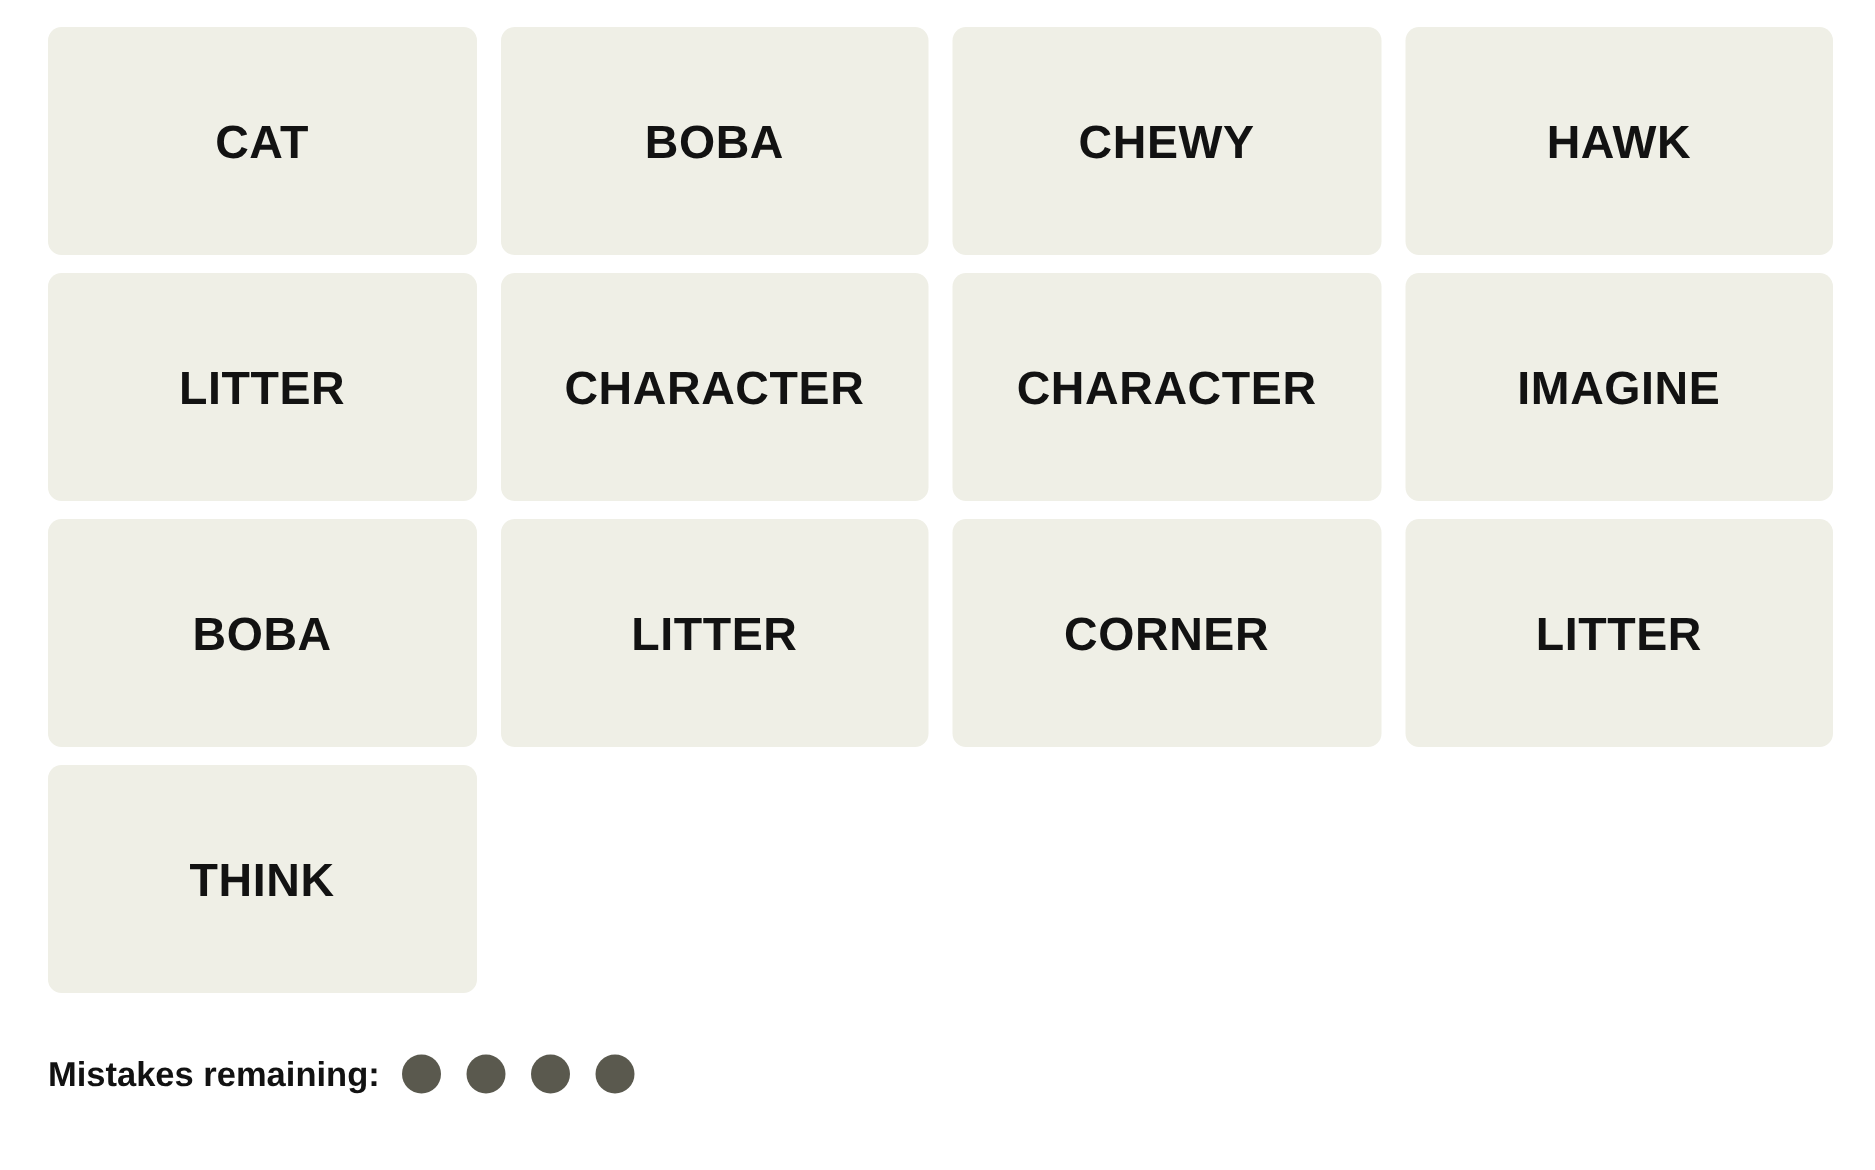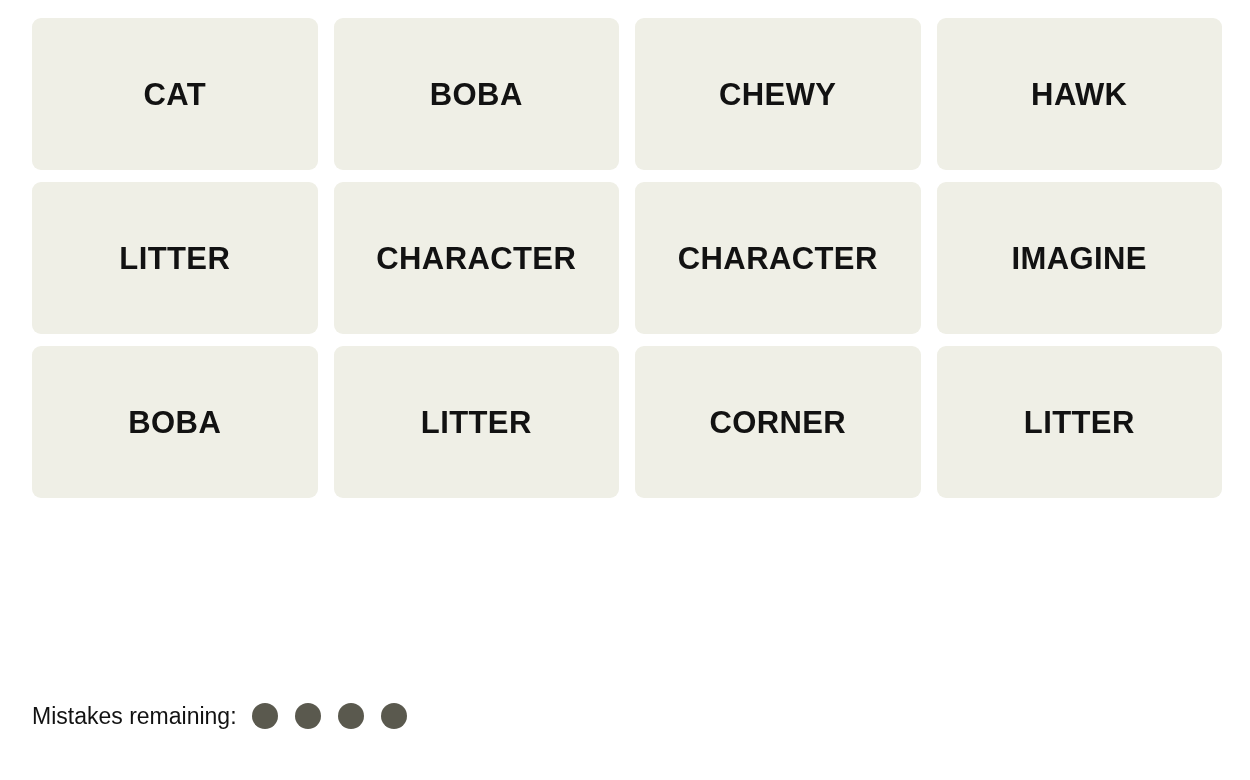--- a/index.html
+++ b/index.html
@@ -64,21 +64,21 @@
     margin-top: 41px;
     display: flex;
     align-items: center;
     justify-content: center;
     gap: 15px;
   }
 
   .mistakes-label {
     font-family: "Liberation Sans", sans-serif;
     font-size: 23px;
-    font-weight: 400;
+    font-weight: 700;
     color: #121212;
     line-height: 1;
   }
 
   .mistake-dots {
     display: flex;
     align-items: center;
     gap: 17px;
   }
 
@@ -128,20 +128,23 @@
 
     <button class="word-tile">
       <span class="tile-label">LITTER</span>
     </button>
     <button class="word-tile">
       <span class="tile-label">CORNER</span>
     </button>
     <button class="word-tile">
       <span class="tile-label">LITTER</span>
     </button>
+    <button class="word-tile">
+      <span class="tile-label">THINK</span>
+    </button>
   </div>
 
   <div class="mistakes-row">
     <span class="mistakes-label">Mistakes remaining:</span>
     <span class="mistake-dots">
       <span class="mistake-dot"></span>
       <span class="mistake-dot"></span>
       <span class="mistake-dot"></span>
       <span class="mistake-dot"></span>
     </span>

